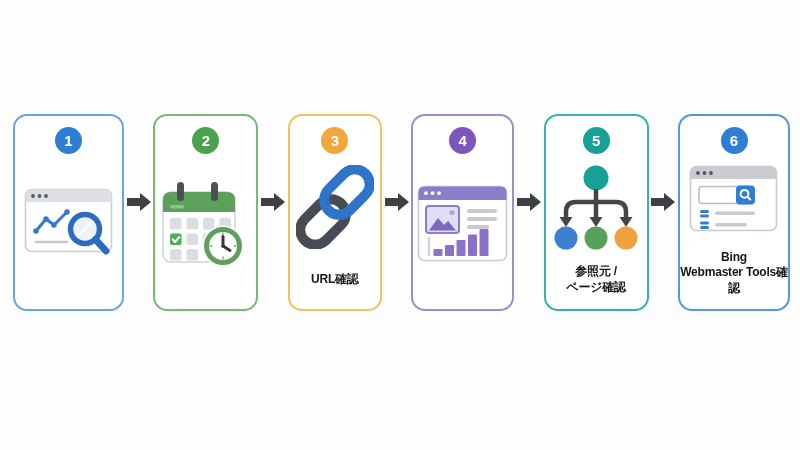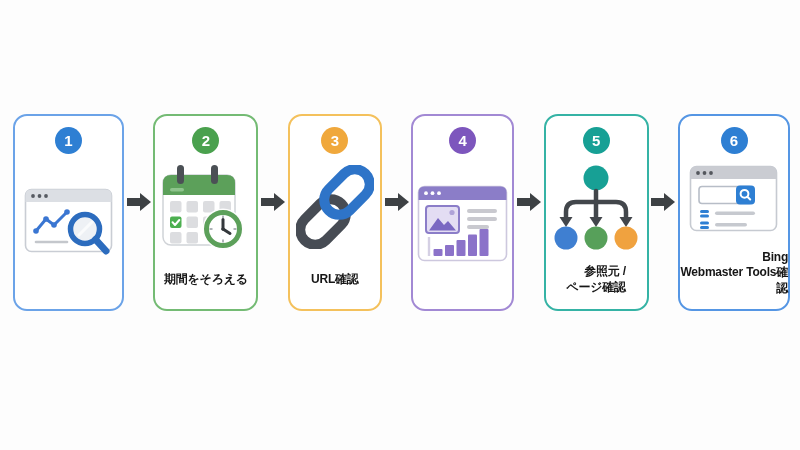--- a/index.html
+++ b/index.html
@@ -46,21 +46,21 @@
     justify-content:center;
     width:100%;
   }
   .label {
     margin-top:auto;
     min-height:34px;
     width:104%;
     display:flex;
     align-items:center;
     justify-content:center;
-    text-align:right;
+    text-align:center;
     font-size:12px;
     font-weight:bold;
     color:#161616;
     line-height:1.32;
     letter-spacing:-0.2px;
     white-space:pre-line;
   }
   .arrow-zone {
     flex:1 1 auto;
     display:flex;
@@ -135,21 +135,20 @@
           <line x1="63" y1="52.5" x2="63" y2="55.5" stroke="#9aa0a6" stroke-width="1.6"></line>
           <line x1="63" y1="76.5" x2="63" y2="79.5" stroke="#9aa0a6" stroke-width="1.6"></line>
           <line x1="49.5" y1="66" x2="52.5" y2="66" stroke="#9aa0a6" stroke-width="1.6"></line>
           <line x1="73.5" y1="66" x2="76.5" y2="66" stroke="#9aa0a6" stroke-width="1.6"></line>
           <line x1="63" y1="66" x2="63" y2="56.5" stroke="#34383c" stroke-width="3" stroke-linecap="round"></line>
           <line x1="63" y1="66" x2="70" y2="70.5" stroke="#34383c" stroke-width="3" stroke-linecap="round"></line>
           <circle cx="63" cy="66" r="1.6" fill="#34383c"></circle>
         </svg>
       </span>
     </div>
-    <div class="label">期間をそろえる</div>
   </div>
 
   <div class="arrow-zone">
     <span>
       <svg width="26" height="20" viewBox="0 0 26 20">
         <rect x="1" y="6" width="13" height="8" class="ar" fill="#3d4144"></rect>
         <polygon points="14,1 25,10 14,19" class="ar" fill="#3d4144"></polygon>
       </svg>
     </span>
   </div>

